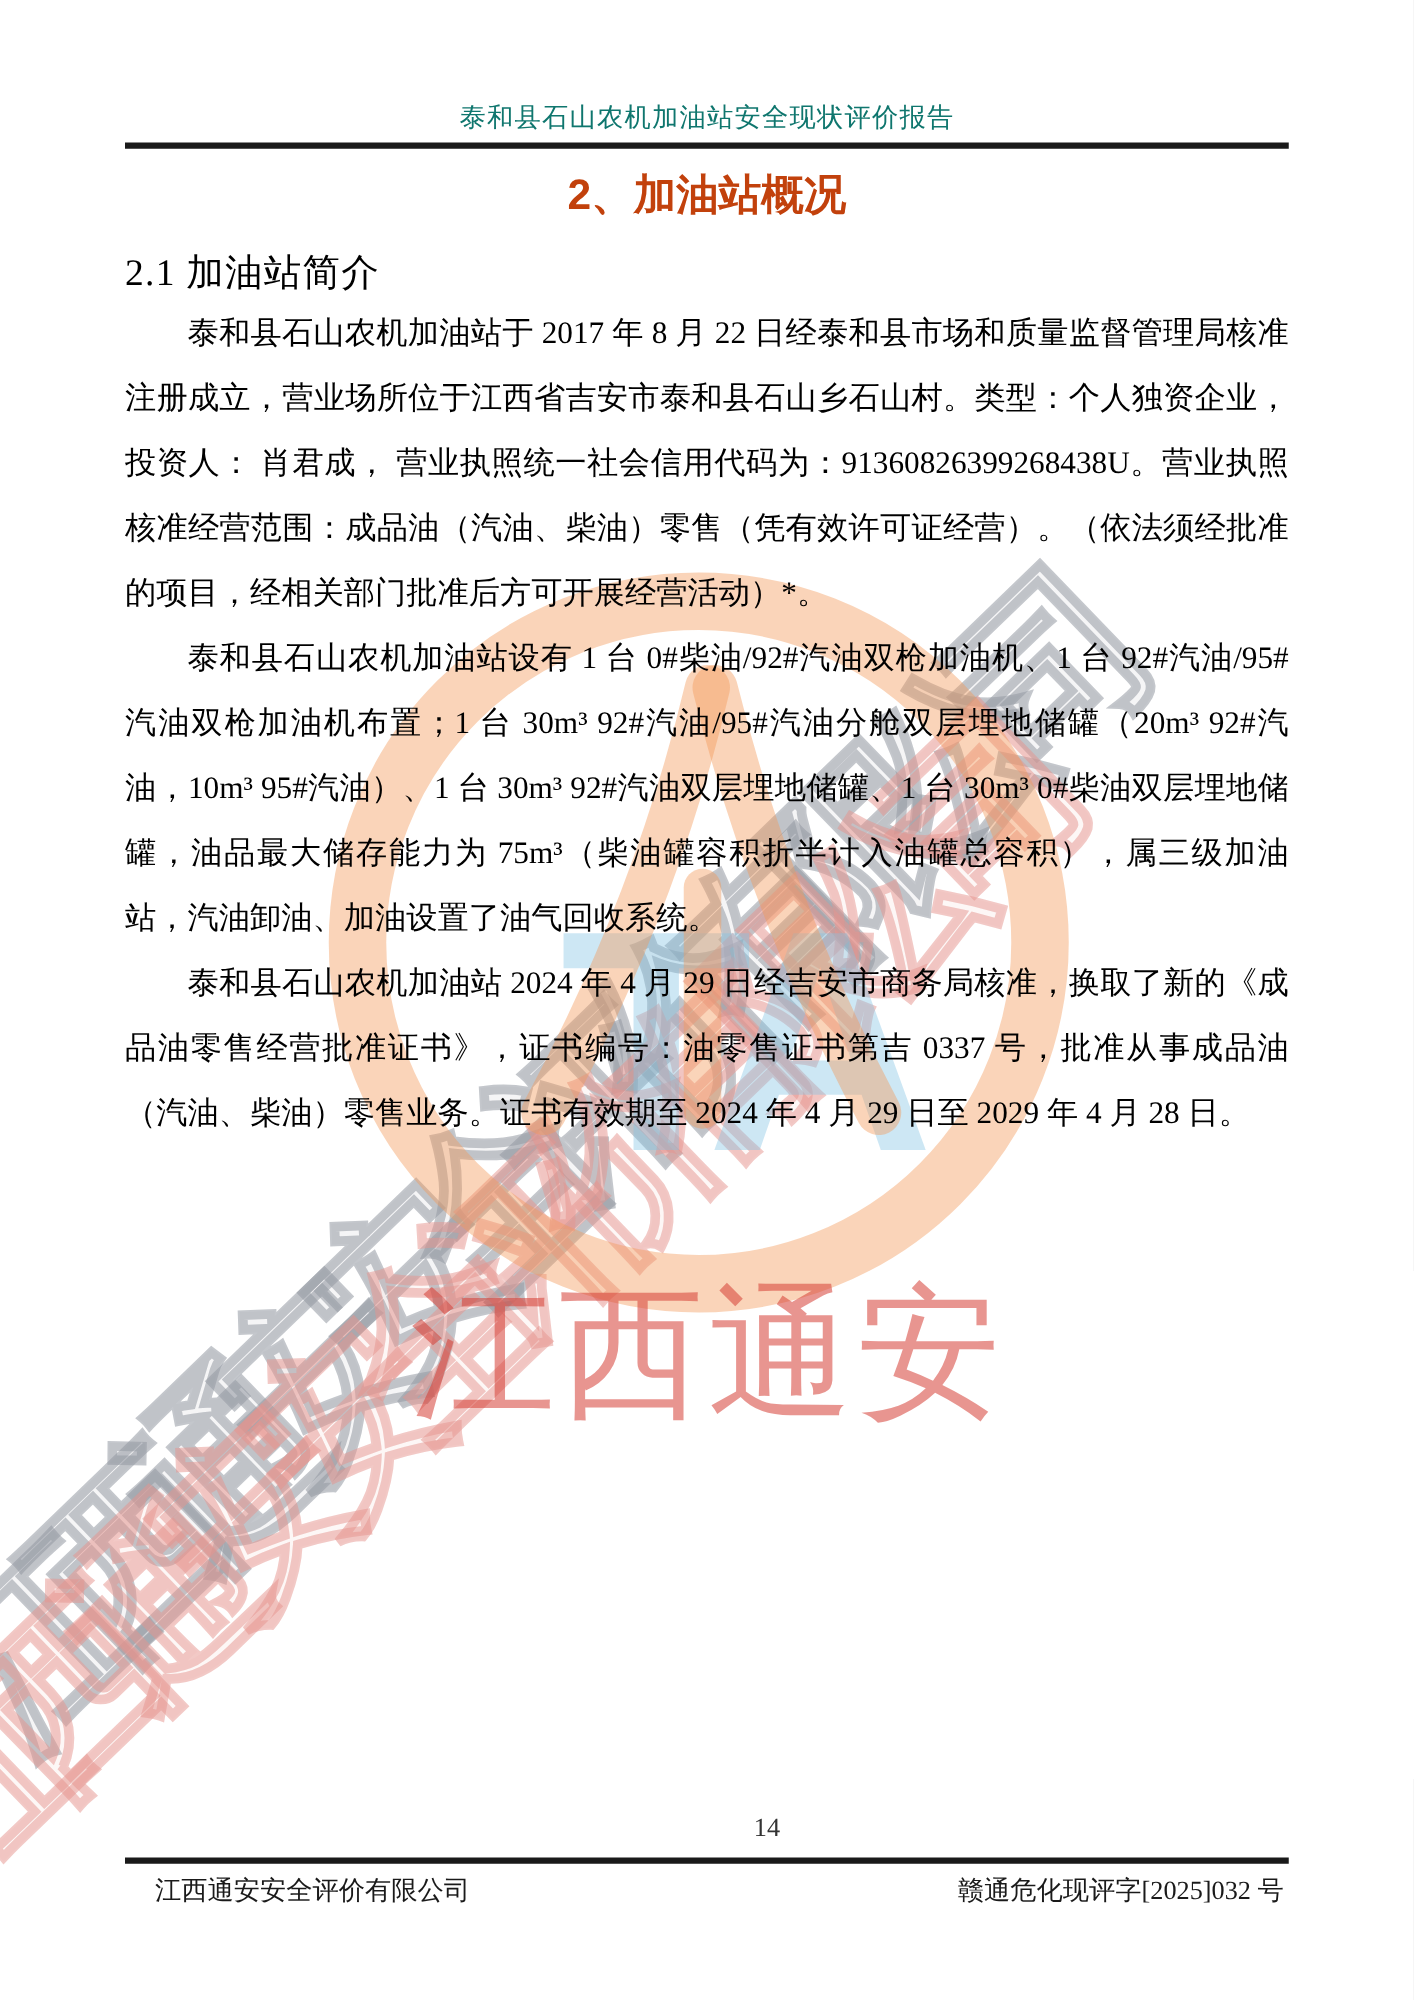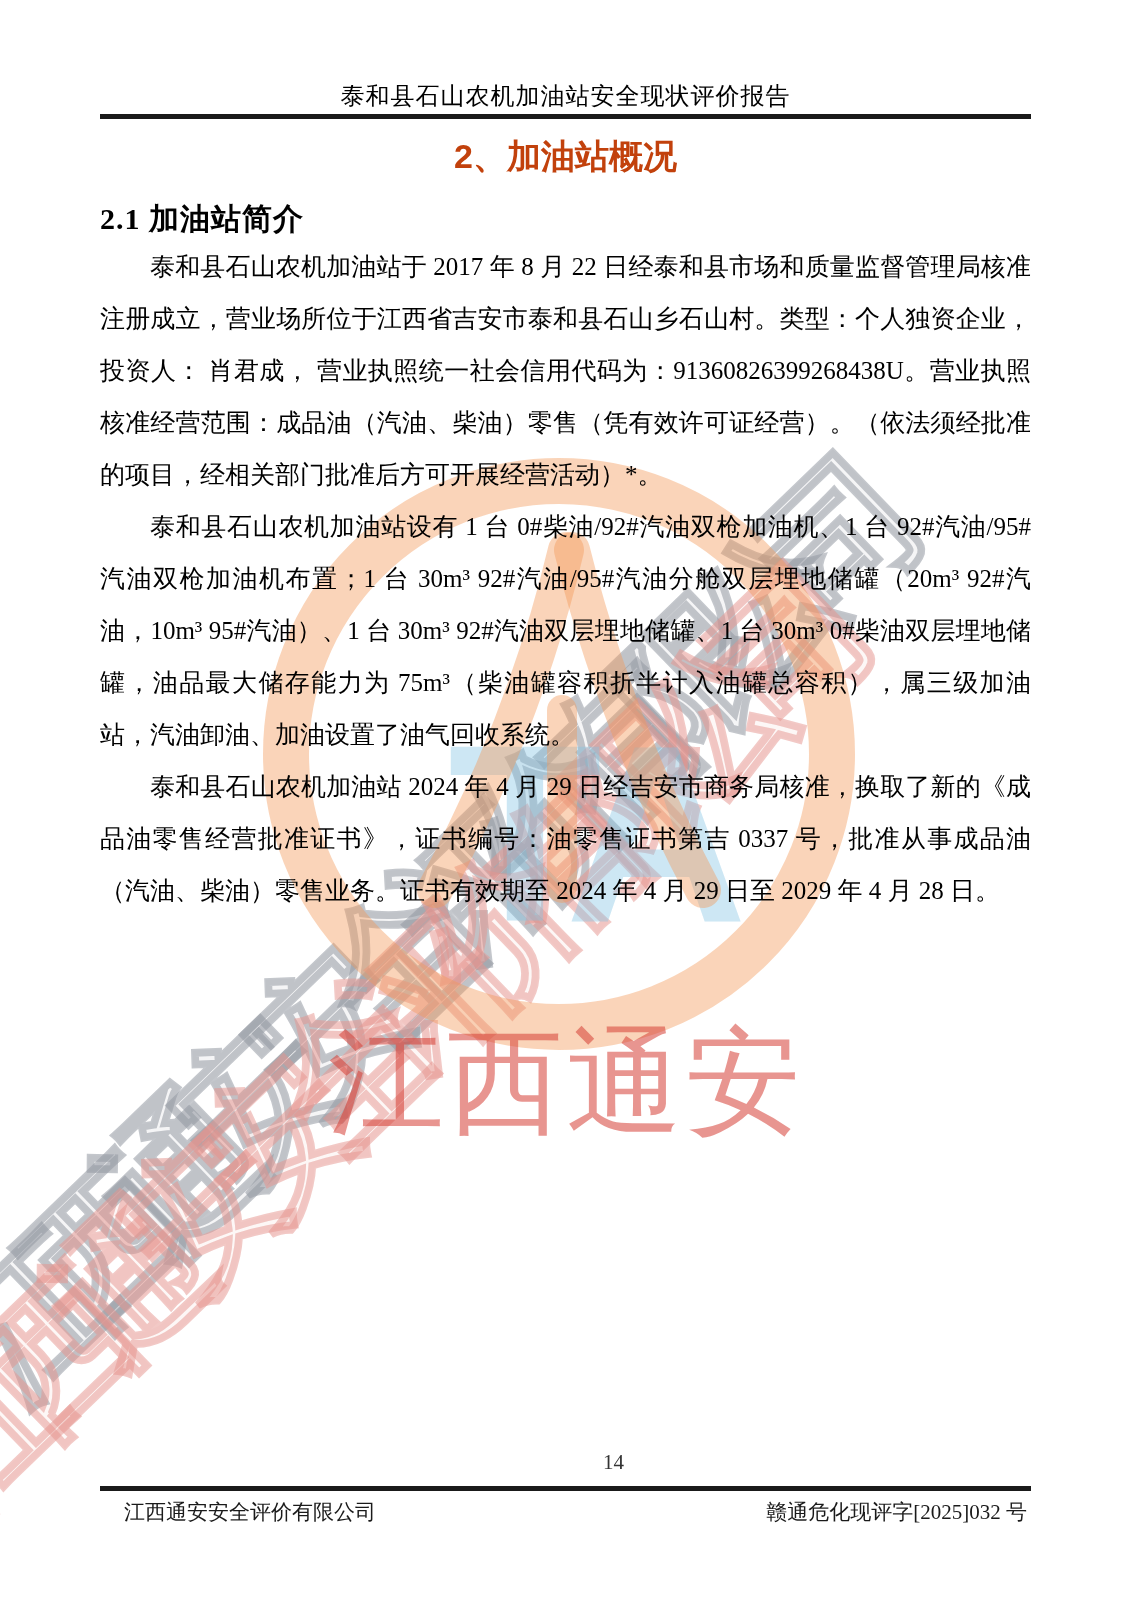--- a/index.html
+++ b/index.html
@@ -51,21 +51,21 @@
   .wm-diag.gray{left:-20px;top:1290px;}
   .wm-diag.pink{
     left:-70px;top:1400px;
     -webkit-text-stroke:3px rgba(229,148,142,0.50);
     color:rgba(229,148,142,0.08);
   }
 
   
   .hdr-title{
     position:absolute;top:80px;left:0;width:100%;
-    text-align:center;font-size:24px;letter-spacing:1px;color:#000000;
+    text-align:center;font-size:21px;letter-spacing:1px;color:#0f766e;
     z-index:2;
   }
   .hdr-rule{
     position:absolute;top:114px;left:100px;width:931px;height:5px;
     background:#1a1a1a;z-index:2;
   }
   .ftr-pagenum{
     position:absolute;top:1450px;left:0;width:100%;
     text-align:center;font-size:21px;color:#333;z-index:2;margin-left:48px;
   }
@@ -85,21 +85,21 @@
   .content{
     position:absolute;left:100px;top:130px;width:931px;z-index:1;
   }
   .doc-title{
     text-align:center;
     font-family:"Liberation Sans","DejaVu Sans",sans-serif;
     font-weight:bold;font-size:34px;line-height:1.2;
     margin:6px 0 0 0;color:#c2410c;
   }
   .sec-heading{
-    font-weight:bold;font-size:30px;line-height:1.2;
+    font-weight:normal;font-size:30px;line-height:1.2;
     margin:24px 0 4px 0;color:#000;
     letter-spacing:1px;
   }
   .body-par{
     margin:0;
     font-size:25px;line-height:52px;
     text-align:justify;text-align-last:left;
     text-indent:2em;color:#000;
   }
 </style>

